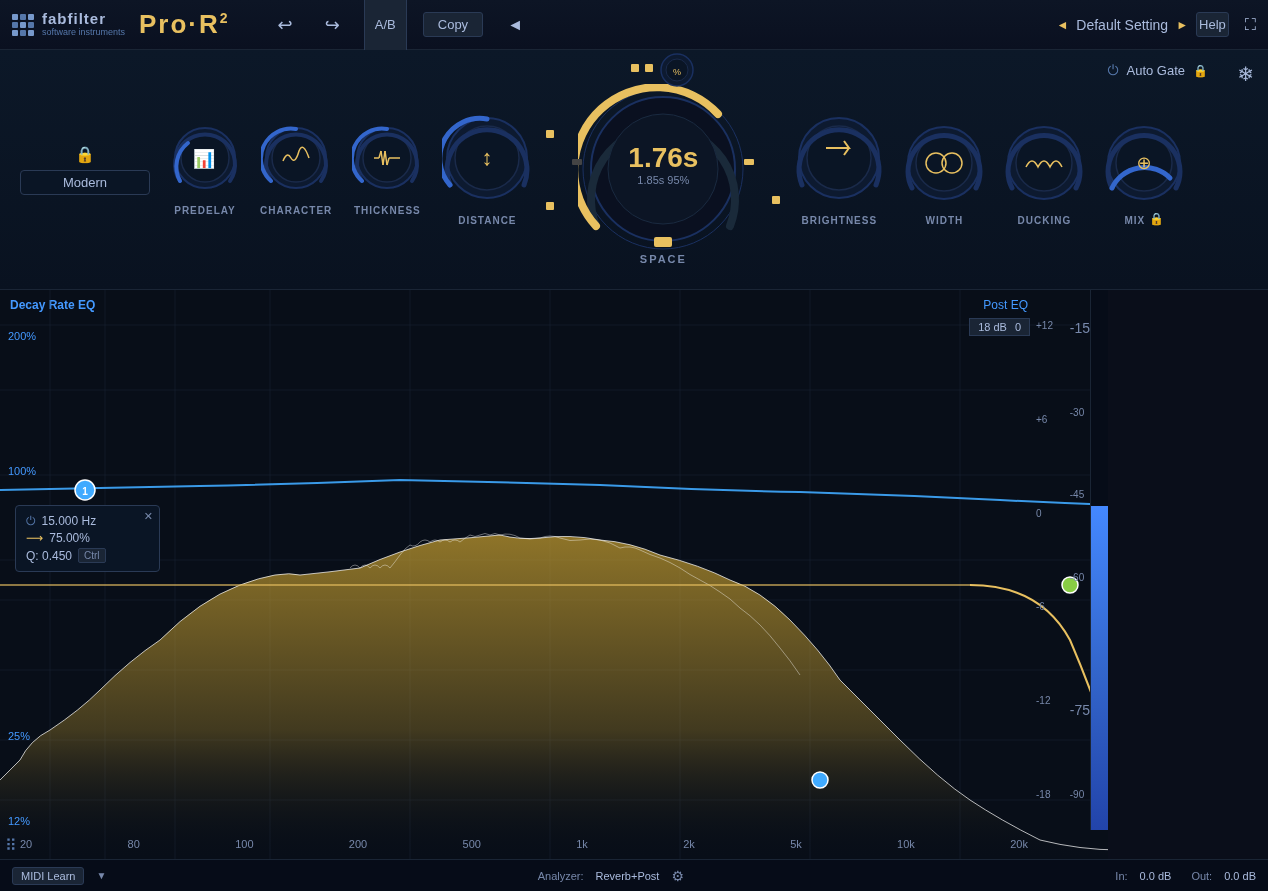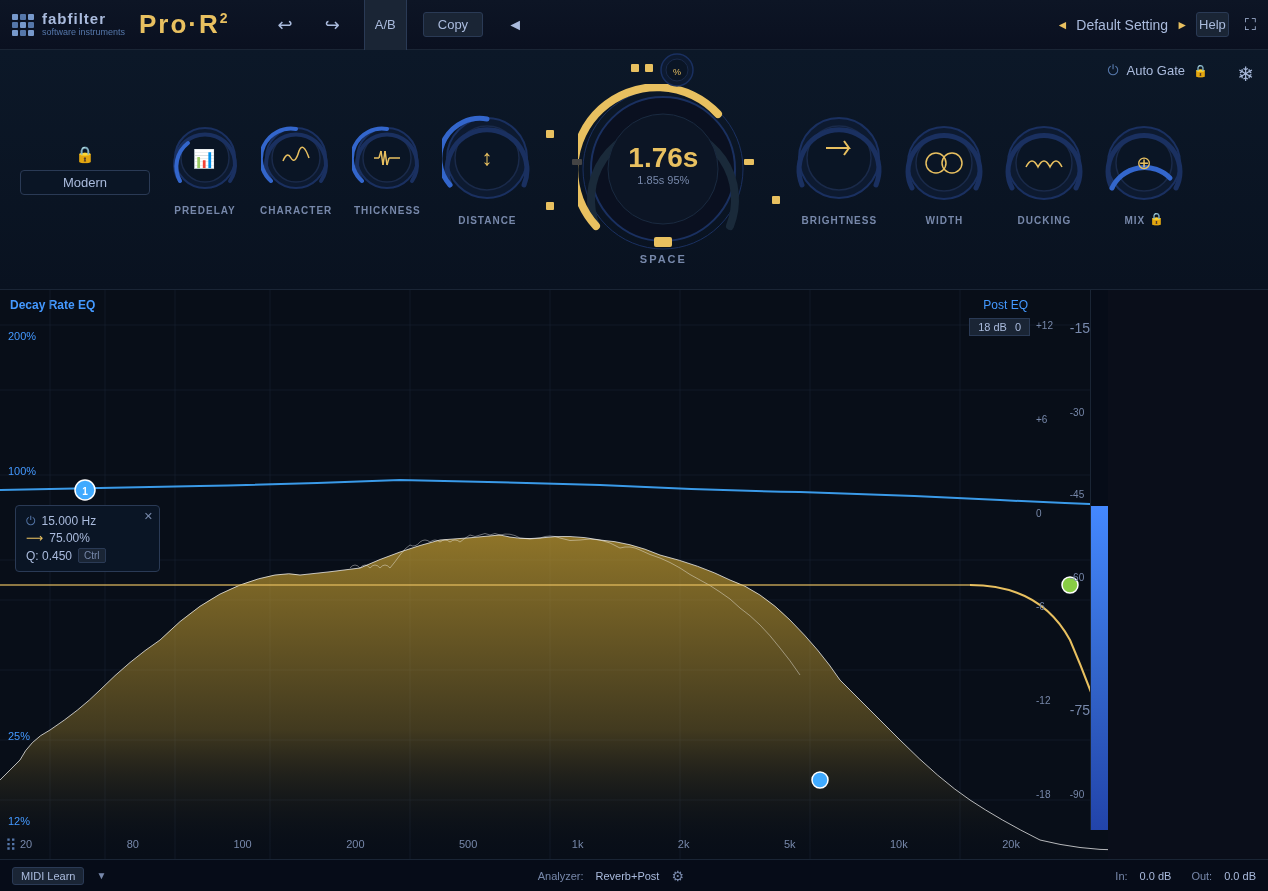--- a/index.html
+++ b/index.html
@@ -525,21 +525,21 @@
 
     <div style="position:absolute;top:28px;right:78px;background:#1a2535;border:1px solid #2a3a55;padding:2px 8px;display:flex;gap:8px;align-items:center;">
       <span style="color:#aabbdd;font-size:11px;">18 dB</span>
       <span style="color:#aabbdd;font-size:11px;">0</span>
     </div>
 
     <div style="position:absolute;right:0;top:0;width:18px;height:540px;background:#060c18;border-left:1px solid #1a2535;">
       <div style="position:absolute;bottom:0;width:100%;height:60%;background:linear-gradient(0deg,#2244aa 0%,#3366cc 50%,#4488ff 100%);"></div>
     </div>
 
-    <div style="position:absolute;bottom:10px;left:20px;right:88px;display:flex;justify-content:space-between;">
+    <div style="position:absolute;bottom:10px;left:20px;right:80px;display:flex;justify-content:space-between;">
       <span style="color:#7788aa;font-size:11px;">20</span>
       <span style="color:#7788aa;font-size:11px;">80</span>
       <span style="color:#7788aa;font-size:11px;">100</span>
       <span style="color:#7788aa;font-size:11px;">200</span>
       <span style="color:#7788aa;font-size:11px;">500</span>
       <span style="color:#7788aa;font-size:11px;">1k</span>
       <span style="color:#7788aa;font-size:11px;">2k</span>
       <span style="color:#7788aa;font-size:11px;">5k</span>
       <span style="color:#7788aa;font-size:11px;">10k</span>
       <span style="color:#7788aa;font-size:11px;">20k</span>

